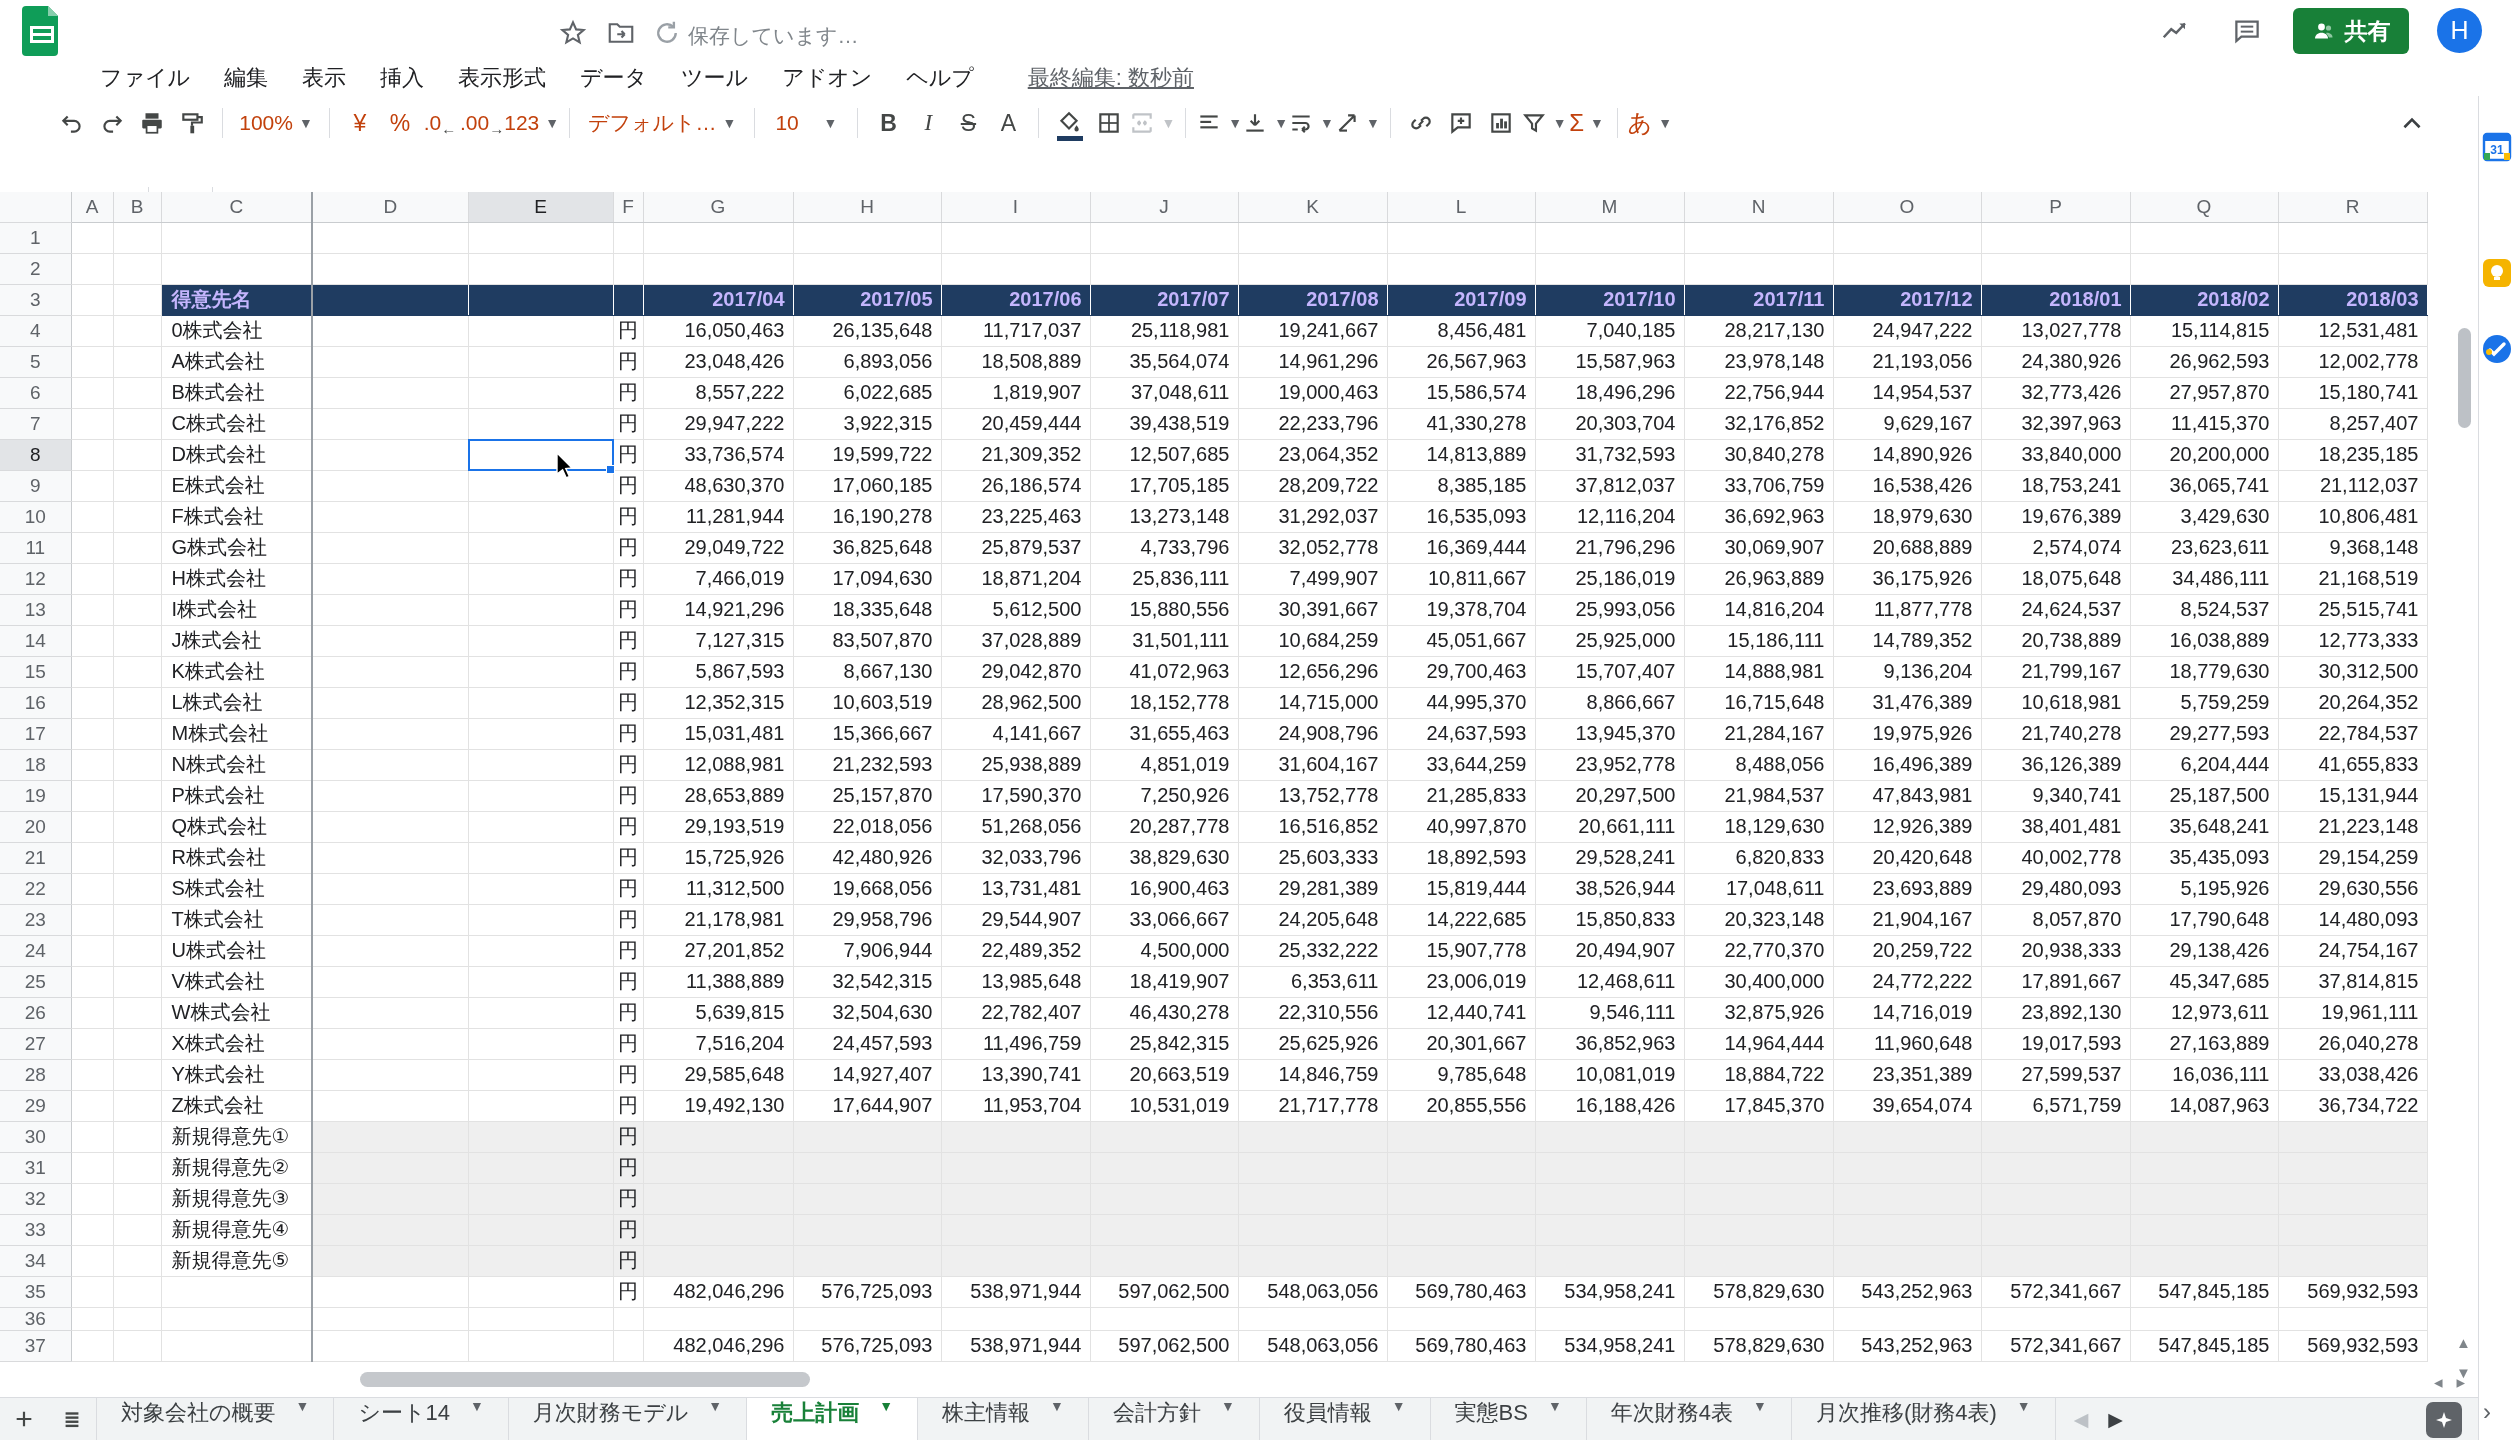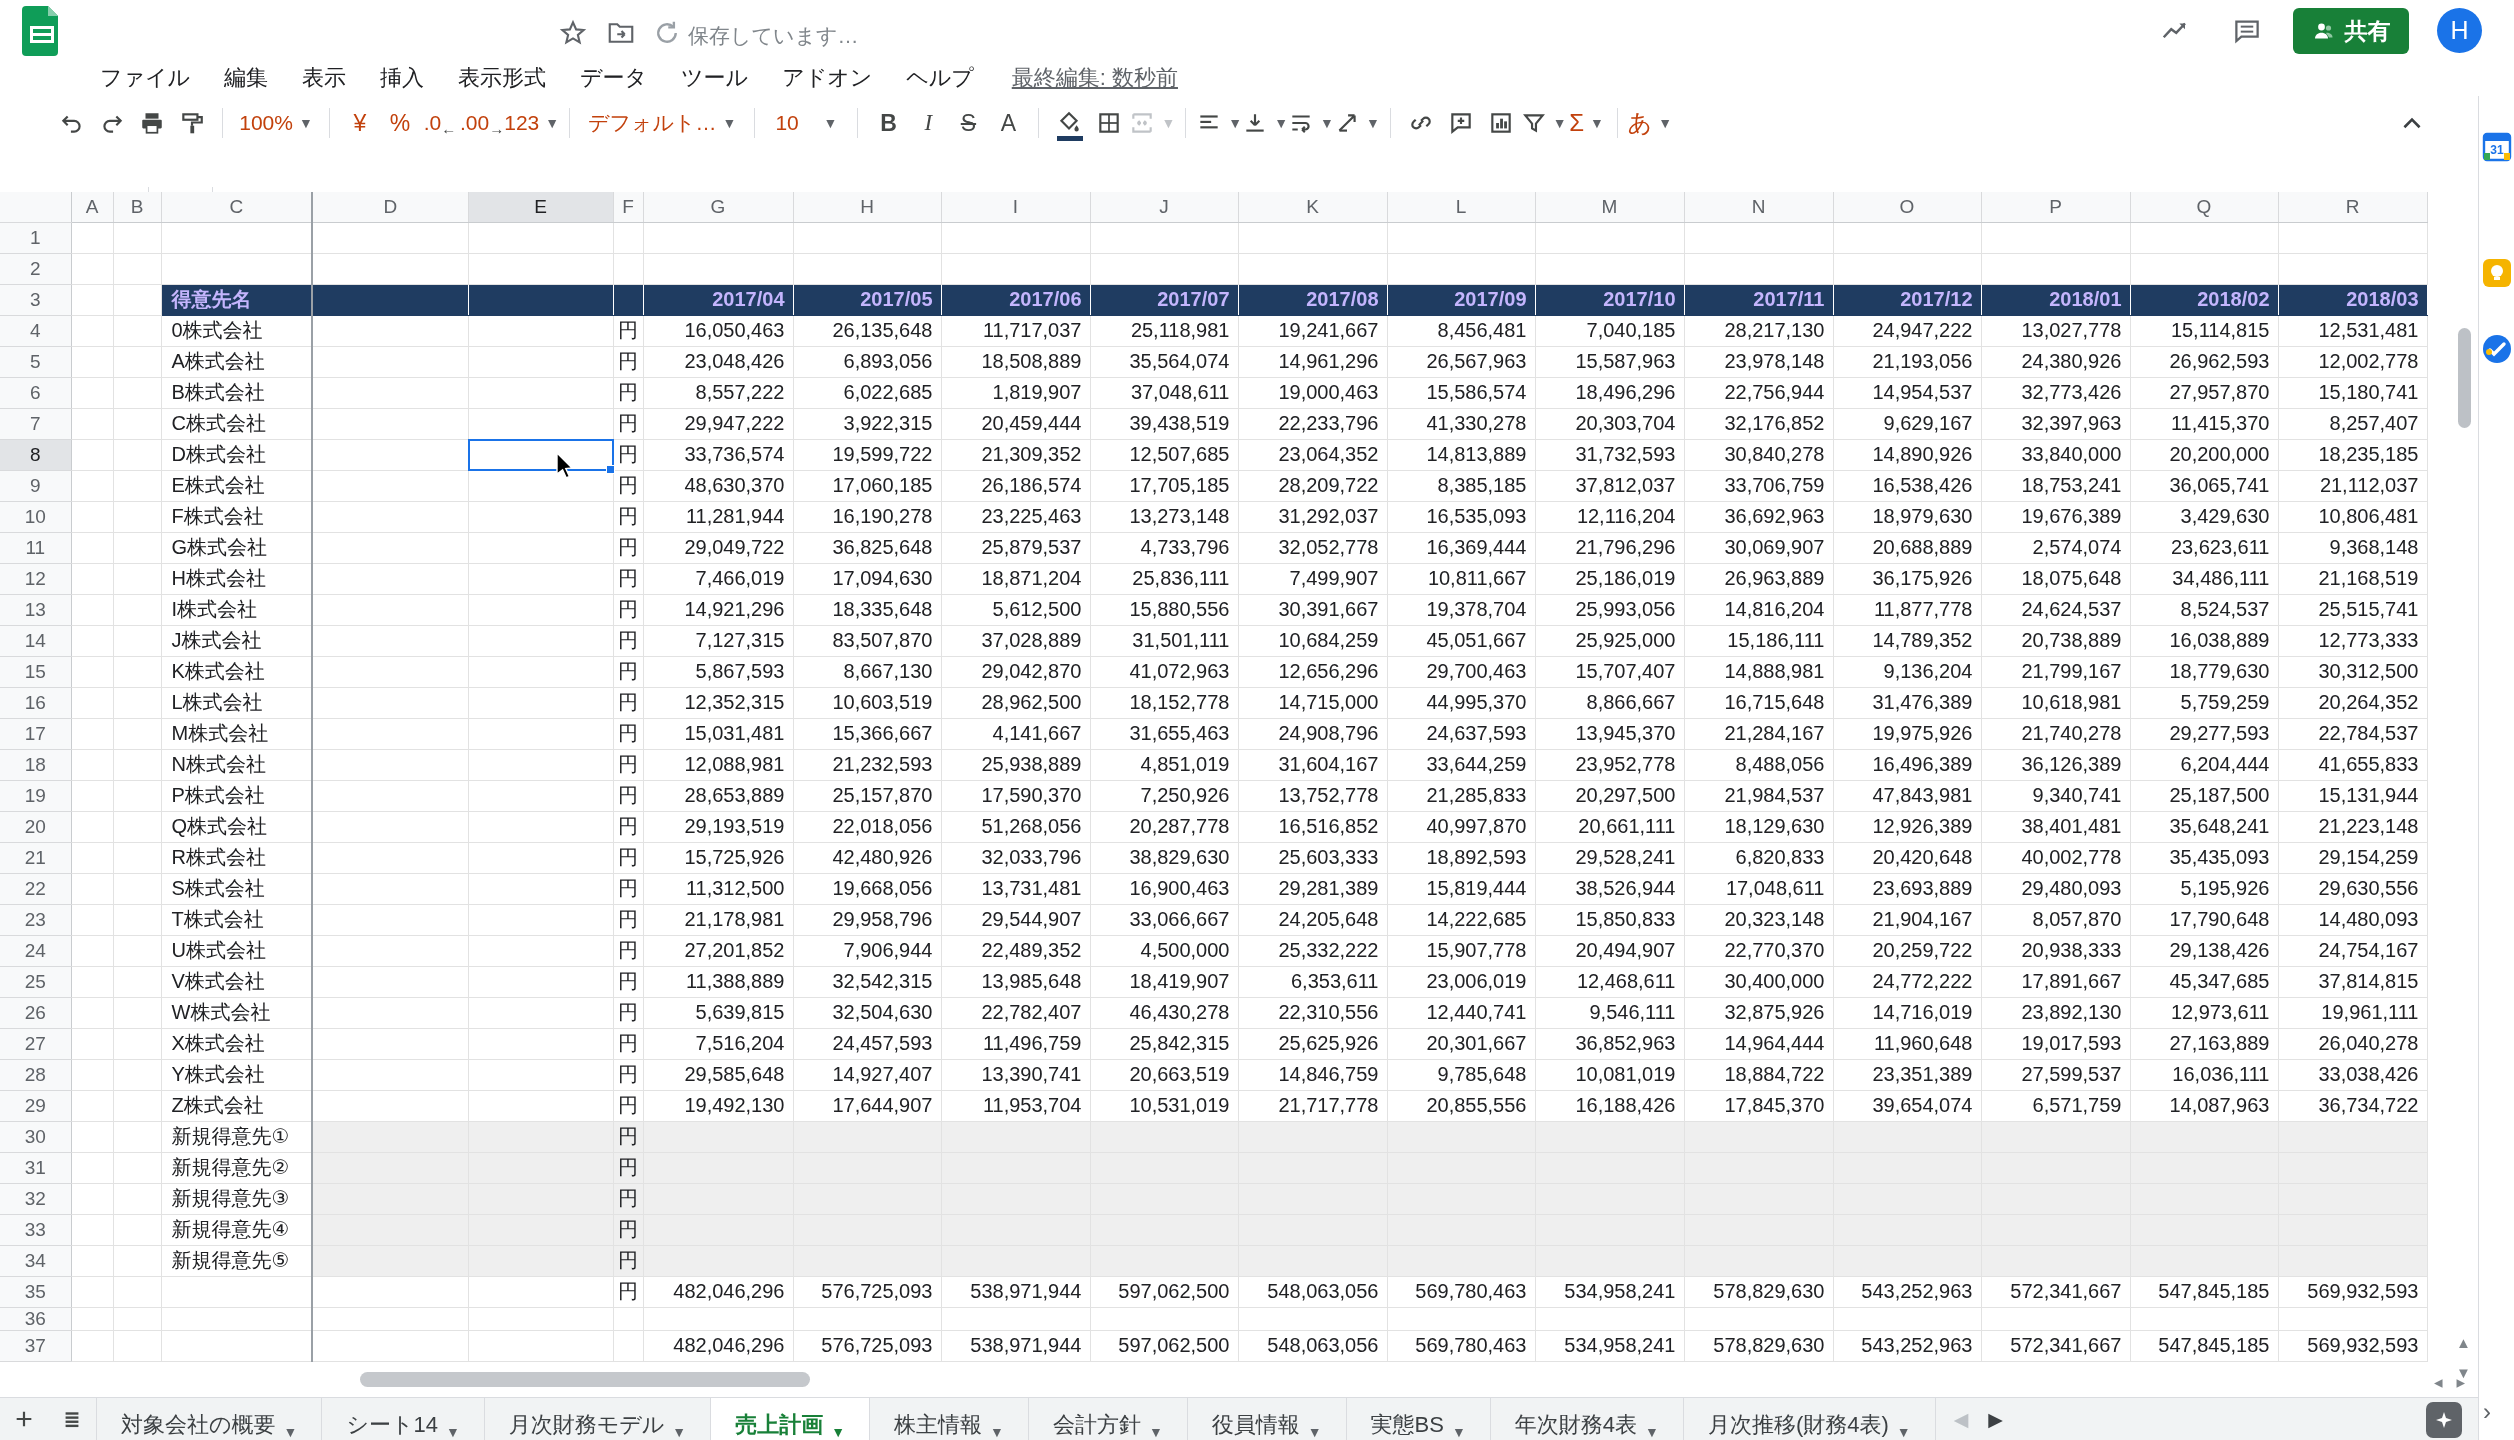--- a/index.html
+++ b/index.html
@@ -16,21 +16,21 @@
   #comment-ico { left:2232px; top:16px; }
   #share-btn { position:absolute; left:2293px; top:8px; width:116px; height:46px; background:#188038;
                border-radius:6px; color:#fff; display:flex; align-items:center; justify-content:center;
                gap:9px; font-size:23px; font-weight:bold; cursor:pointer; }
   #avatar { position:absolute; left:2437px; top:8px; width:45px; height:45px; border-radius:50%;
             background:#1a73e8; color:#fff; font-size:25px; display:flex; align-items:center; justify-content:center; }
 
   
   #menubar { position:absolute; left:100px; top:60px; height:36px; display:flex; align-items:center; gap:34px; font-size:22px; color:#202124; }
   #menubar span { cursor:pointer; }
-  #last-edit { color:#5f6368; text-decoration:underline; margin-left:4px; }
+  #last-edit { color:#5f6368; text-decoration:underline; margin-left:20px; }
 
   
   #toolbar { position:absolute; left:0; top:96px; width:2478px; height:54px; background:#fff;
              display:flex; align-items:center; padding-left:52px; }
   .ti { min-width:40px; height:40px; display:flex; align-items:center; justify-content:center;
         color:#444746; font-size:23px; cursor:pointer; position:relative; }
   .ti svg { width:26px; height:26px; }
   .tsep { width:1px; height:30px; background:#dadce0; margin:0 10px; }
   .tcaret { font-size:14px; color:#5f6368; margin-left:6px; }
   .ttxt { font-size:21px; color:#c2410c; }
@@ -76,21 +76,21 @@
   #vscroll { position:absolute; left:2452px; top:192px; width:25px; height:1205px; background:#fff; }
   #vthumb { position:absolute; left:6px; top:136px; width:13px; height:100px; background:#bdc1c6; border-radius:7px; }
   .scr-arrow { position:absolute; left:4px; font-size:15px; color:#80868b; }
   #hscroll-thumb { position:absolute; left:360px; top:1372px; width:450px; height:15px; background:#c5c8cc; border-radius:8px; }
   #hscroll-arrows { position:absolute; left:2434px; top:1372px; font-size:17px; color:#80868b; letter-spacing:14px; }
 
   
   #tabbar { position:absolute; left:0; top:1397px; width:2478px; height:43px; background:#f1f3f4;
             border-top:1px solid #dadce0; display:flex; align-items:stretch; }
   .bar-ico { width:48px; display:flex; align-items:center; justify-content:center; color:#444746; font-size:26px; cursor:pointer; }
-  .stab { display:flex; align-items:flex-end; gap:8px; padding:0 24px; font-size:22px; color:#3c4043;
+  .stab { display:flex; align-items:flex-start; gap:20px; padding:0 24px; font-size:22px; color:#3c4043;
           border-right:1px solid #dadce0; cursor:pointer; white-space:nowrap; }
   .stab:first-of-type { border-left:1px solid #dadce0; }
   .stab .tcaret { margin:0; }
   .stab.active { background:#fff; color:#188038; font-weight:bold; }
   .stab.active .tcaret { color:#188038; }
   #tab-nav { display:flex; align-items:center; gap:20px; padding:0 18px; font-size:19px; }
   #explore-btn { position:absolute; left:2426px; top:1402px; width:36px; height:36px; background:#5f6368; border-radius:7px;
                  display:flex; align-items:center; justify-content:center; cursor:pointer; }
 
   

